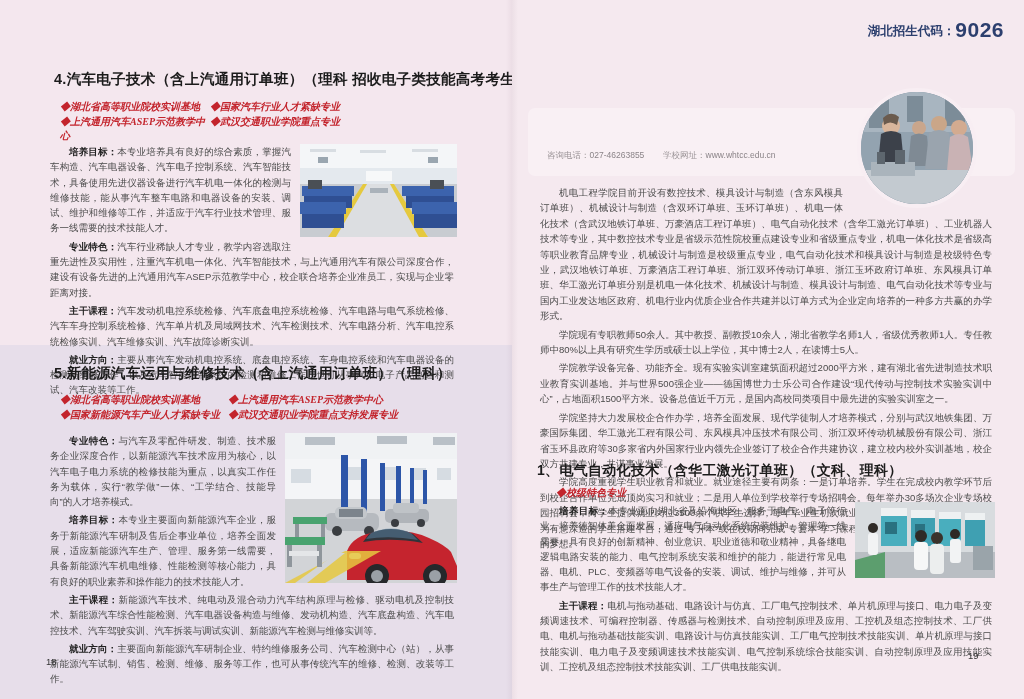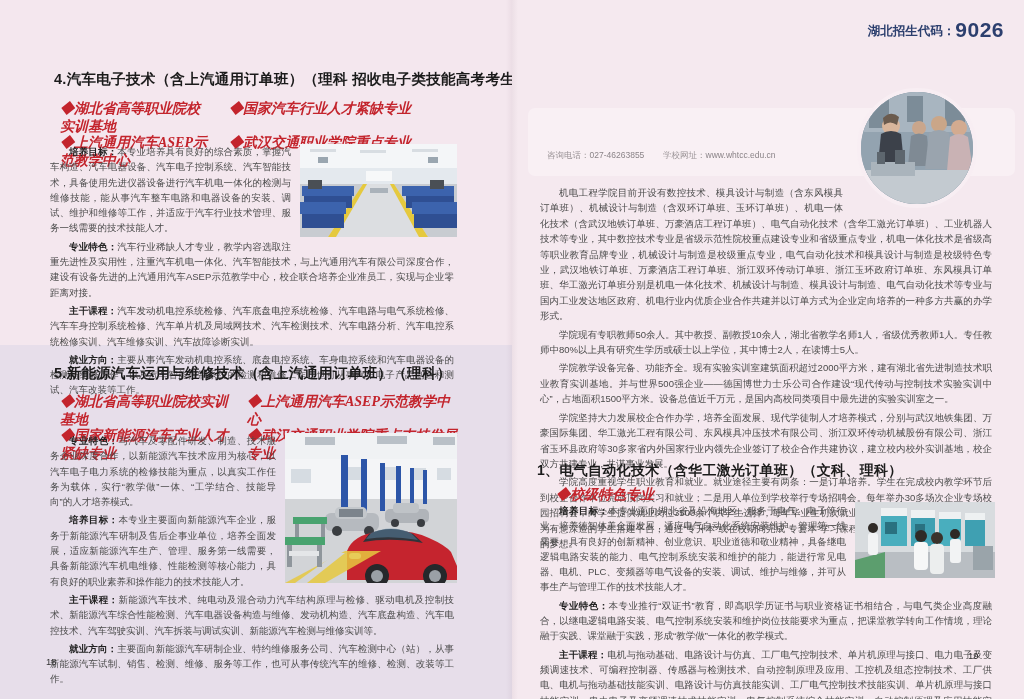--- a/index.html
+++ b/index.html
@@ -7,21 +7,21 @@
   #spread{position:relative;width:1024px;height:699px;overflow:hidden;background:#f4e7ee;}
   
   .page{position:absolute;top:0;height:699px;}
   #page-left{left:0;width:512px;background:#f4e7ee;}
   #page-right{left:512px;width:512px;background:#f5e9ef;}
   #spine{position:absolute;left:506px;top:0;width:12px;height:699px;
          background:linear-gradient(90deg,rgba(0,0,0,0) 0%,rgba(120,90,110,.07) 50%,rgba(0,0,0,0) 100%);}
   
   .sec-title{position:absolute;font-size:14.5px;font-weight:bold;color:#1b1b1b;letter-spacing:.3px;white-space:nowrap;}
   .bullets{position:absolute;display:grid;grid-template-columns:150px auto;grid-auto-rows:15px;
-           font-size:14px;color:#c3242c;font-style:italic;font-family:"Liberation Serif",serif;font-weight:bold;gap:19px;}
+           font-size:10px;color:#c3242c;font-style:italic;font-family:"Liberation Serif",serif;font-weight:bold;}
   .bodytext{position:absolute;font-size:9.5px;line-height:15.3px;color:#4b4b4b;text-align:justify;}
   .bodytext p{margin:3px;text-indent:2em;}
   .bodytext b{color:#222;}
   .photo{float:right;overflow:hidden;background:#ccc;}
   .pagenum{position:absolute;font-size:9.5px;color:#333;}
   
   #s5-panel{position:absolute;left:0;top:345px;width:512px;height:354px;background:#e7deea;}
   
   #admission{position:absolute;right:20px;top:18px;color:#2c3f6e;white-space:nowrap;}
   #admission .lbl{font-size:12.5px;font-weight:bold;vertical-align:2px;}
@@ -226,21 +226,20 @@
           <circle cx="66" cy="34" r="6" fill="#2f2a26"></circle>
             <rect x="59" y="40" width="14" height="28" rx="4" fill="#f6f7f7"></rect>
           <circle cx="82" cy="36" r="6" fill="#3a332c"></circle>
             <rect x="75" y="42" width="14" height="30" rx="4" fill="#eceeee"></rect>
           <circle cx="100" cy="32" r="5" fill="#2f2a26"></circle>
             <rect x="95" y="37" width="11" height="24" rx="3" fill="#f2f3f4"></rect>
           <rect x="118" y="44" width="20" height="24" fill="#9aa4aa"></rect>
         </svg>
       </span>
       <p><b>培养目标：</b><span>本专业面向湖北省及沿海地区，服务于电气、电子等行业，培养德智体美全面发展，适应电气自动化系统安装维护、管理第一线需要，具有良好的创新精神、创业意识、职业道德和敬业精神，具备继电逻辑电路安装的能力、电气控制系统安装和维护的能力，能进行常见电器、电机、PLC、变频器等电气设备的安装、调试、维护与维修，并可从事生产与管理工作的技术技能人才。</span></p>
-      <p><b>专业特色：</b><span>本专业推行“双证书”教育，即高职学历证书与职业资格证书相结合，与电气类企业高度融合，以继电逻辑电路安装、电气控制系统安装和维护岗位技能要求为重点，把课堂教学转向工作情境，理论融于实践、课堂融于实践，形成“教学做”一体化的教学模式。</span></p>
       <p><b>主干课程：</b><span>电机与拖动基础、电路设计与仿真、工厂电气控制技术、单片机原理与接口、电力电子及变频调速技术、可编程控制器、传感器与检测技术、自动控制原理及应用、工控机及组态控制技术、工厂供电、电机与拖动基础技能实训、电路设计与仿真技能实训、工厂电气控制技术技能实训、单片机原理与接口技能实训、电力电子及变频调速技术技能实训、电气控制系统综合技能实训、自动控制原理及应用技能实训、工控机及组态控制技术技能实训、工厂供电技能实训。</span></p>
     </div>
 
     <div class="pagenum" style="left:456px;top:650px;">19</div>
   </div>
 
   <div id="spine"></div>
 </div>
 
 </body></html>

